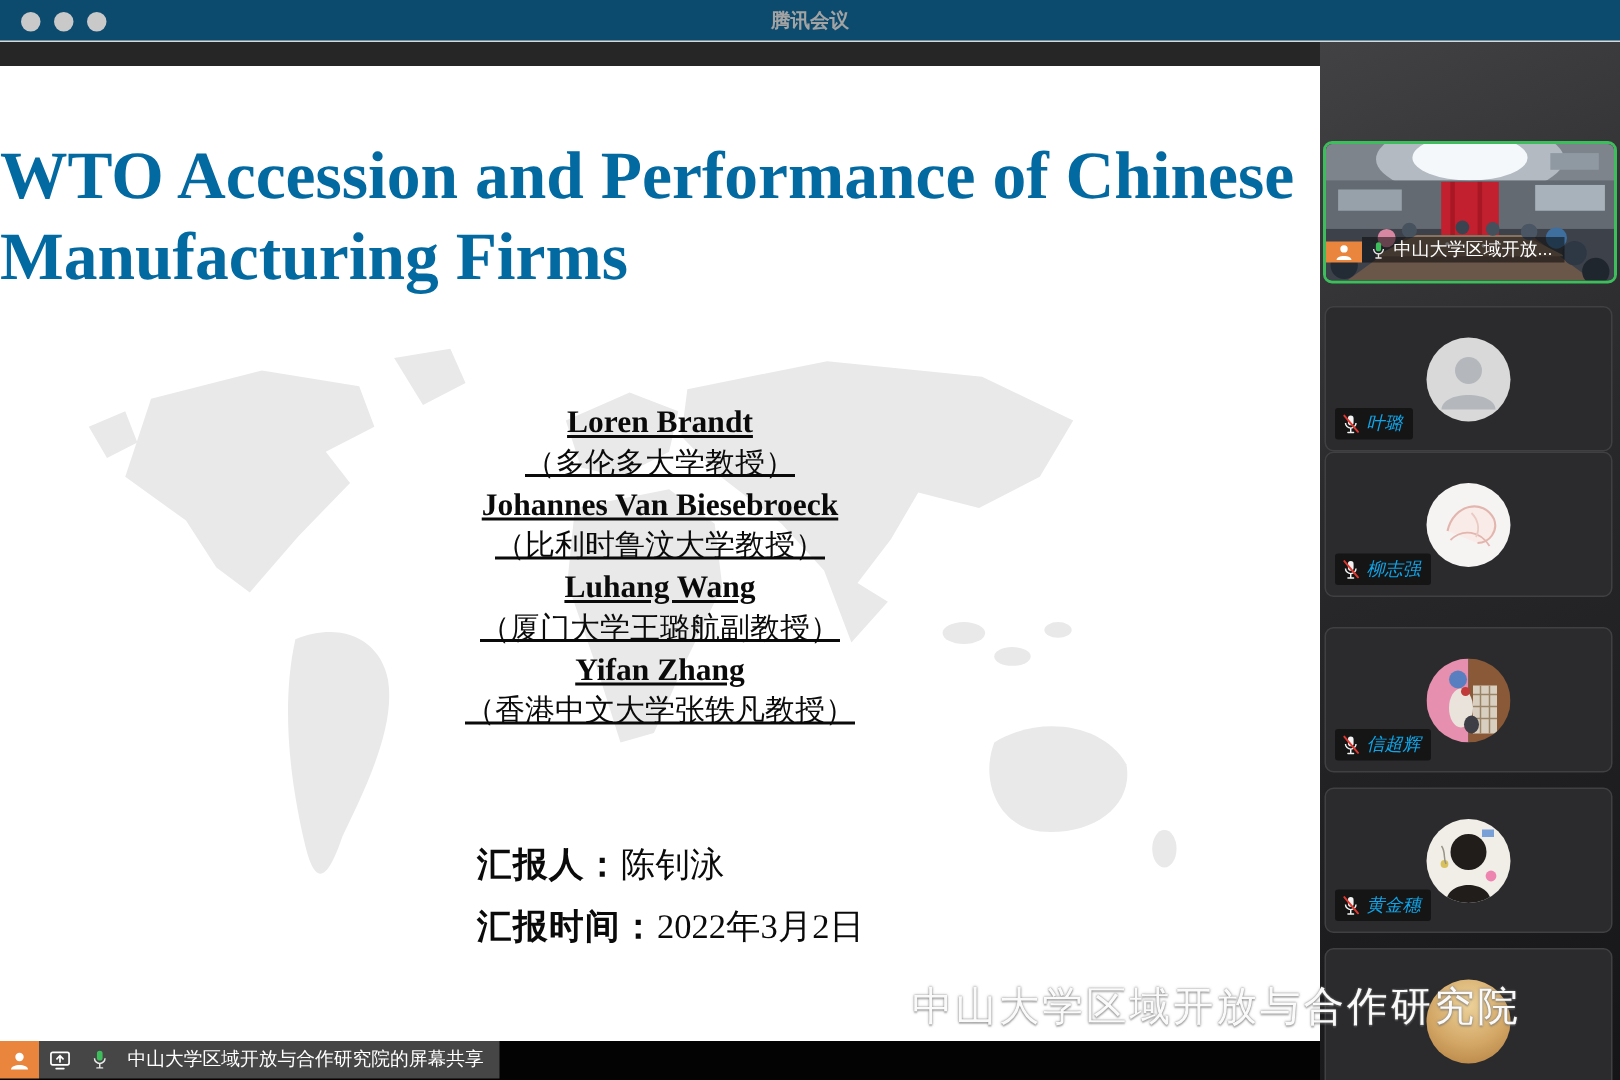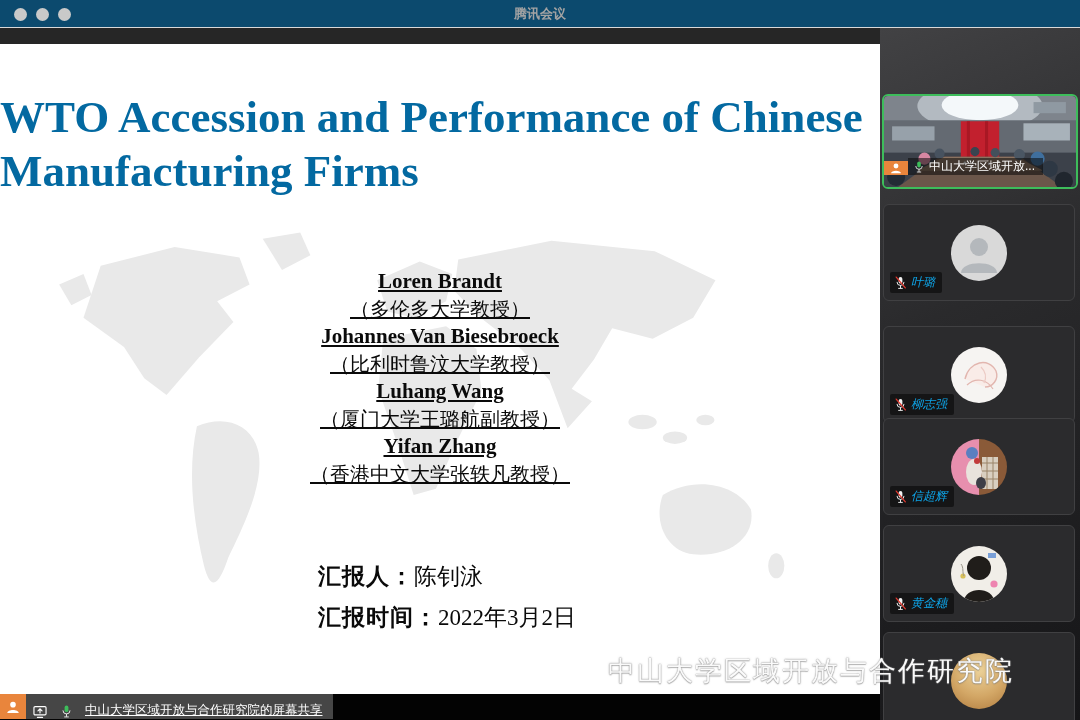--- a/index.html
+++ b/index.html
@@ -20,28 +20,28 @@
   .authors{position:absolute;top:224px;left:0;width:100%;text-align:center;text-decoration:underline;}
   .aname{font-size:21px;font-weight:bold;line-height:27px;}
   .aaff{font-size:20px;line-height:28px;}
   .report{position:absolute;left:318px;top:512px;font-size:23px;line-height:41px;}
   .rlabel{font-weight:bold;font-family:"Liberation Sans",sans-serif;letter-spacing:1px;}
   .rval{font-family:"Liberation Serif",serif;}
 
   .bottomblack{position:absolute;left:0;top:666px;width:880px;height:26px;background:#030303;}
   .sharepill{position:absolute;left:0;top:0;height:25px;display:flex;align-items:stretch;}
   .orangebox{width:26px;background:#e9853c;display:flex;align-items:center;justify-content:center;}
-  .pillbar{background:#464646;display:flex;align-items:flex-end;gap:12px;padding:0 10px 0 6px;color:#fff;font-size:12.5px;white-space:nowrap;text-decoration:underline;}
+  .pillbar{background:#464646;display:flex;align-items:center;gap:12px;padding:0 10px 0 6px;color:#fff;font-size:12.5px;white-space:nowrap;}
 
   
   .sidebar{position:absolute;left:880px;top:28px;width:200px;height:692px;overflow:hidden;
            background:linear-gradient(155deg,#424244 0%,#2a2a2c 40%,#151517 100%);}
   .tile{position:absolute;left:3px;width:192px;height:97px;background:#2b2b2d;border:1px solid #404042;border-radius:6px;overflow:hidden;box-sizing:border-box;}
   .tile.video{left:2px;top:66px;width:196px;height:95px;border:2px solid #3dbd5b;}
-  .t2{top:176px;} .t3{top:298px;} .t4{top:390px;} .t5{top:497px;} .t6{top:604px;}
+  .t2{top:176px;} .t3{top:273px;} .t4{top:390px;} .t5{top:497px;} .t6{top:604px;}
   .avatar{position:absolute;left:50%;top:50%;transform:translate(-50%,-50%);width:56px;height:56px;border-radius:50%;overflow:hidden;}
   .plabel{position:absolute;left:6px;bottom:7px;display:flex;align-items:center;gap:4px;background:rgba(8,8,8,.62);padding:2px 7px 2px 4px;color:#0ea5e9;font-size:12px;border-radius:2px;font-family:"Liberation Sans",sans-serif;font-style:italic;}
   .vlabel{position:absolute;left:0;bottom:12px;display:flex;height:24px;align-items:flex-end;}
   .vorange{width:24px;background:#e9853c;display:flex;align-items:center;justify-content:center;}
   .vbar{background:rgba(10,10,10,.55);display:flex;align-items:center;gap:4px;padding:0 8px 0 5px;font-size:12px;color:#fff;white-space:nowrap;font-family:"Liberation Sans",sans-serif;}
   .scene{position:absolute;inset:0;width:100%;height:100%;}
 
   
   .watermark{position:absolute;left:608px;top:646px;height:40px;display:flex;align-items:center;gap:7px;z-index:60;pointer-events:none;flex-direction:column;}
   .wmtext{font-size:27px;letter-spacing:2px;color:rgba(255,255,255,.96);font-family:"Liberation Sans",sans-serif;

